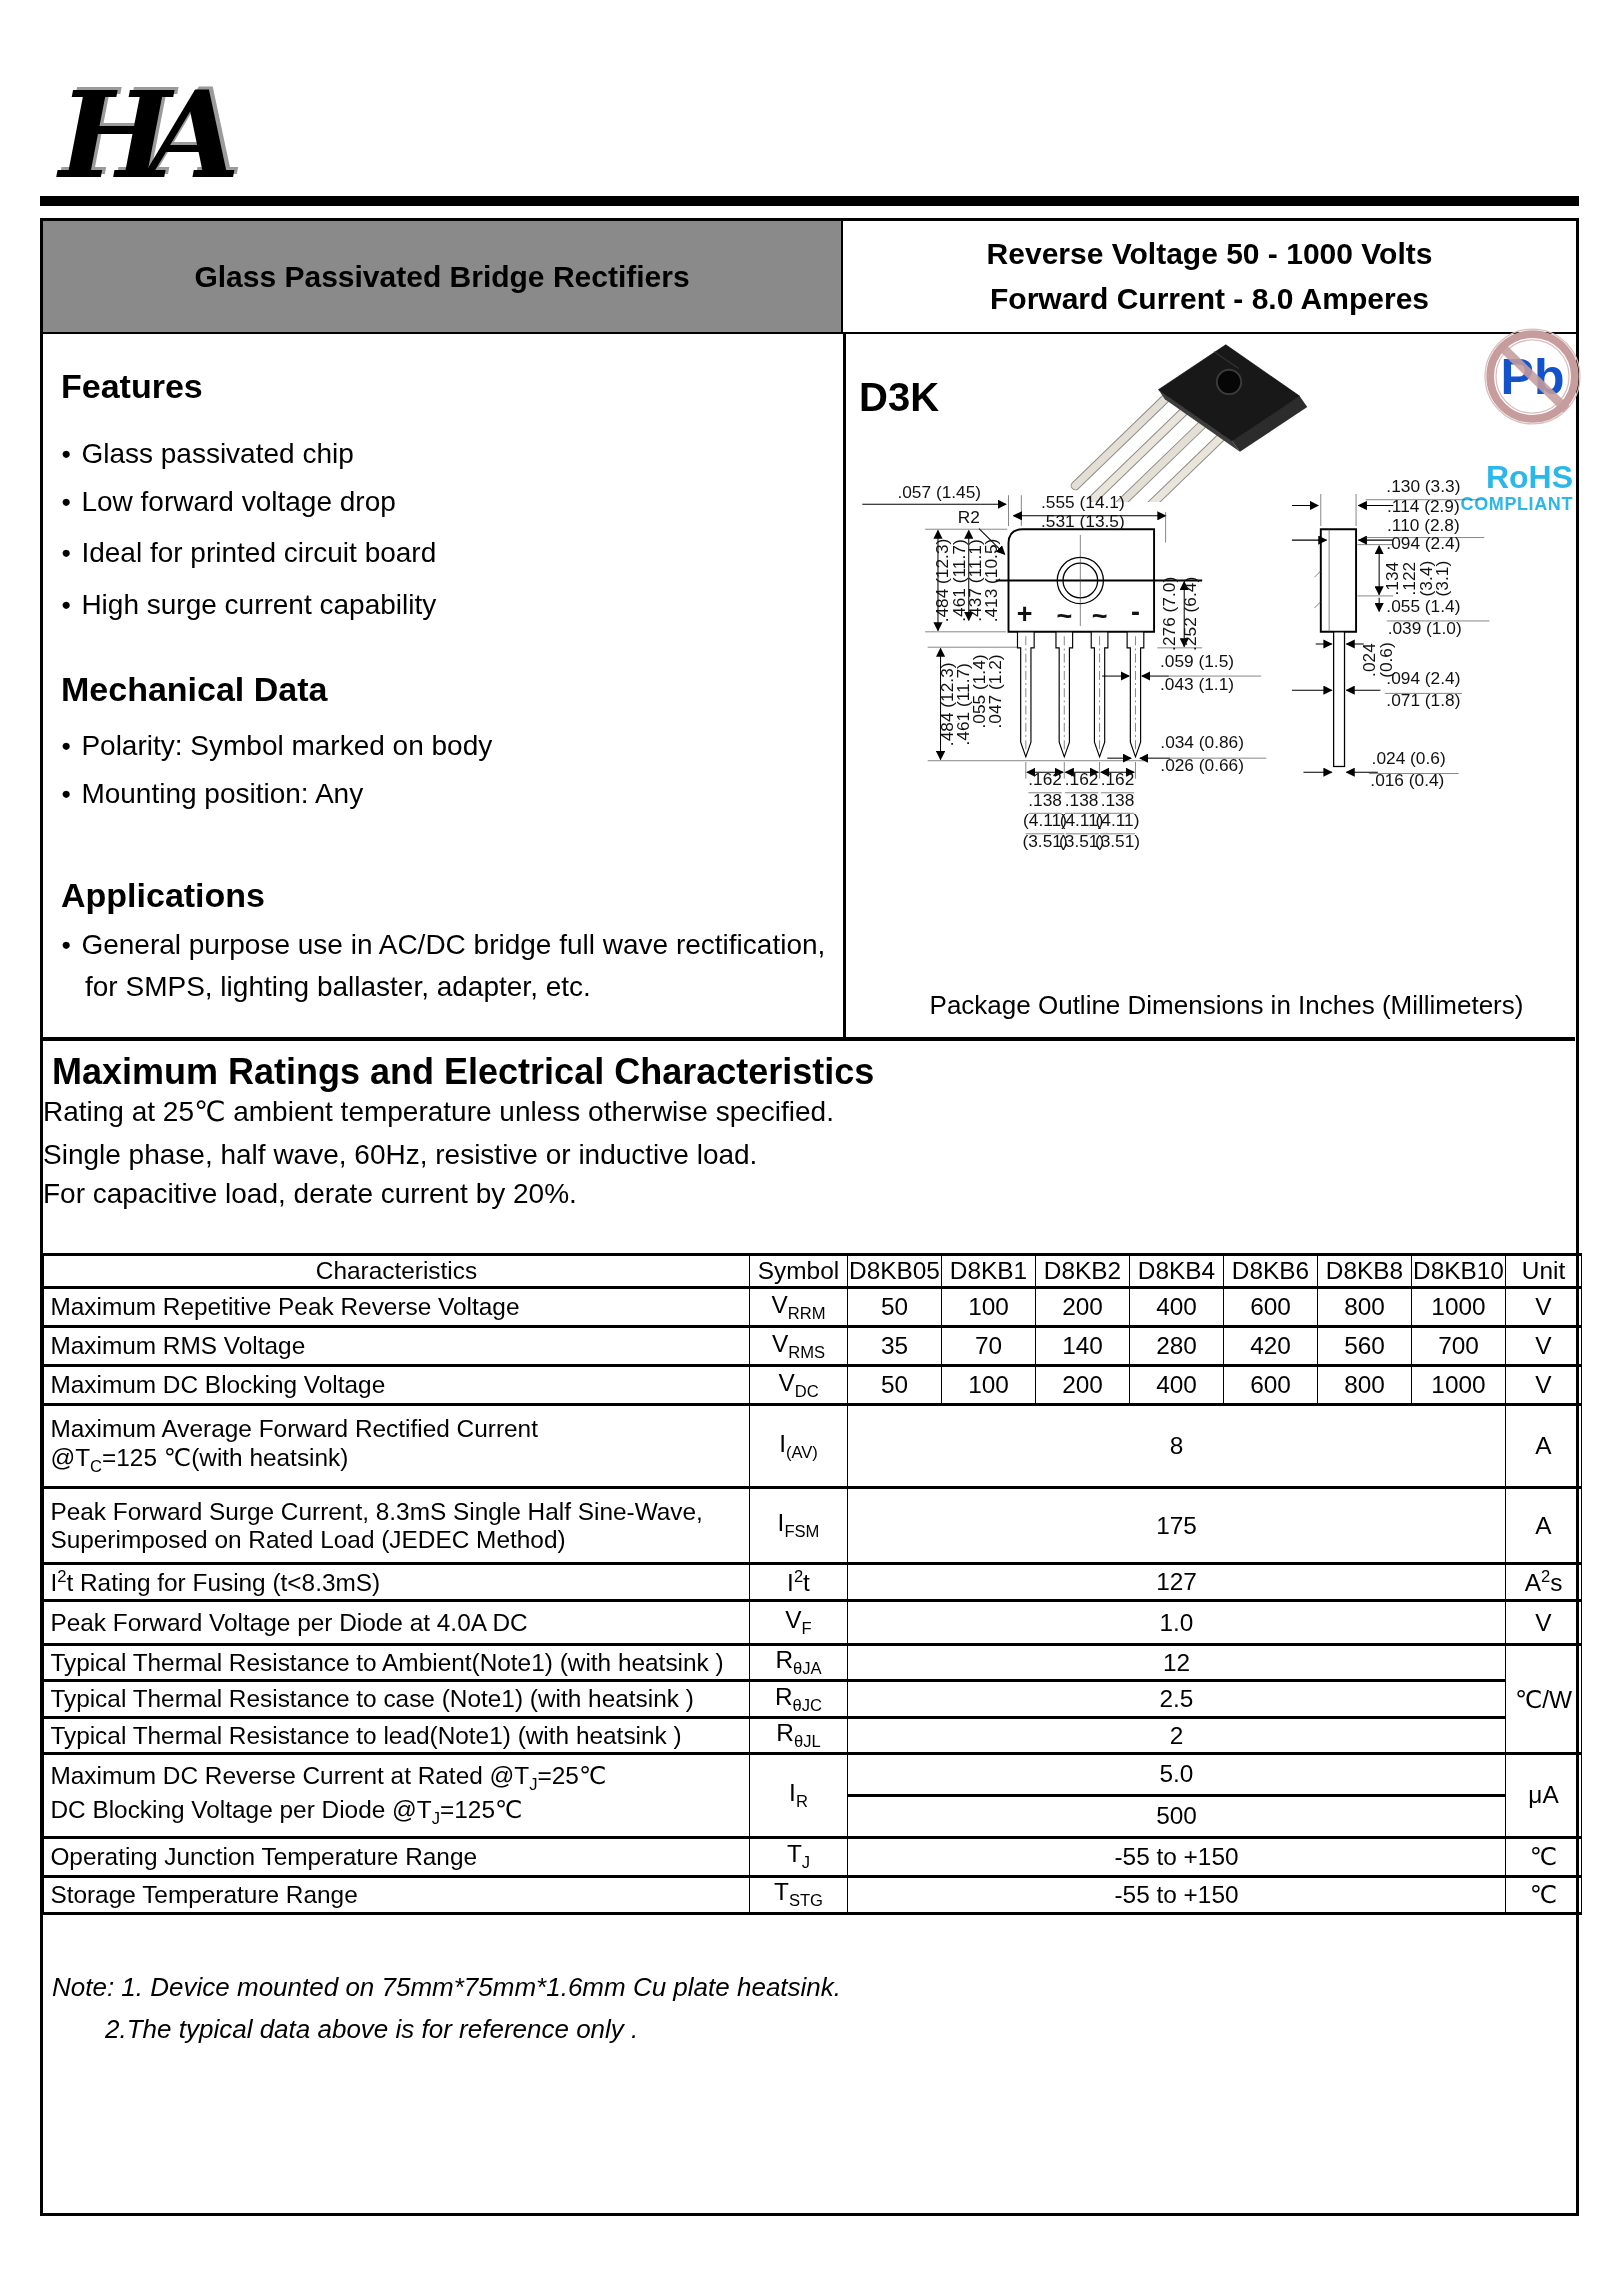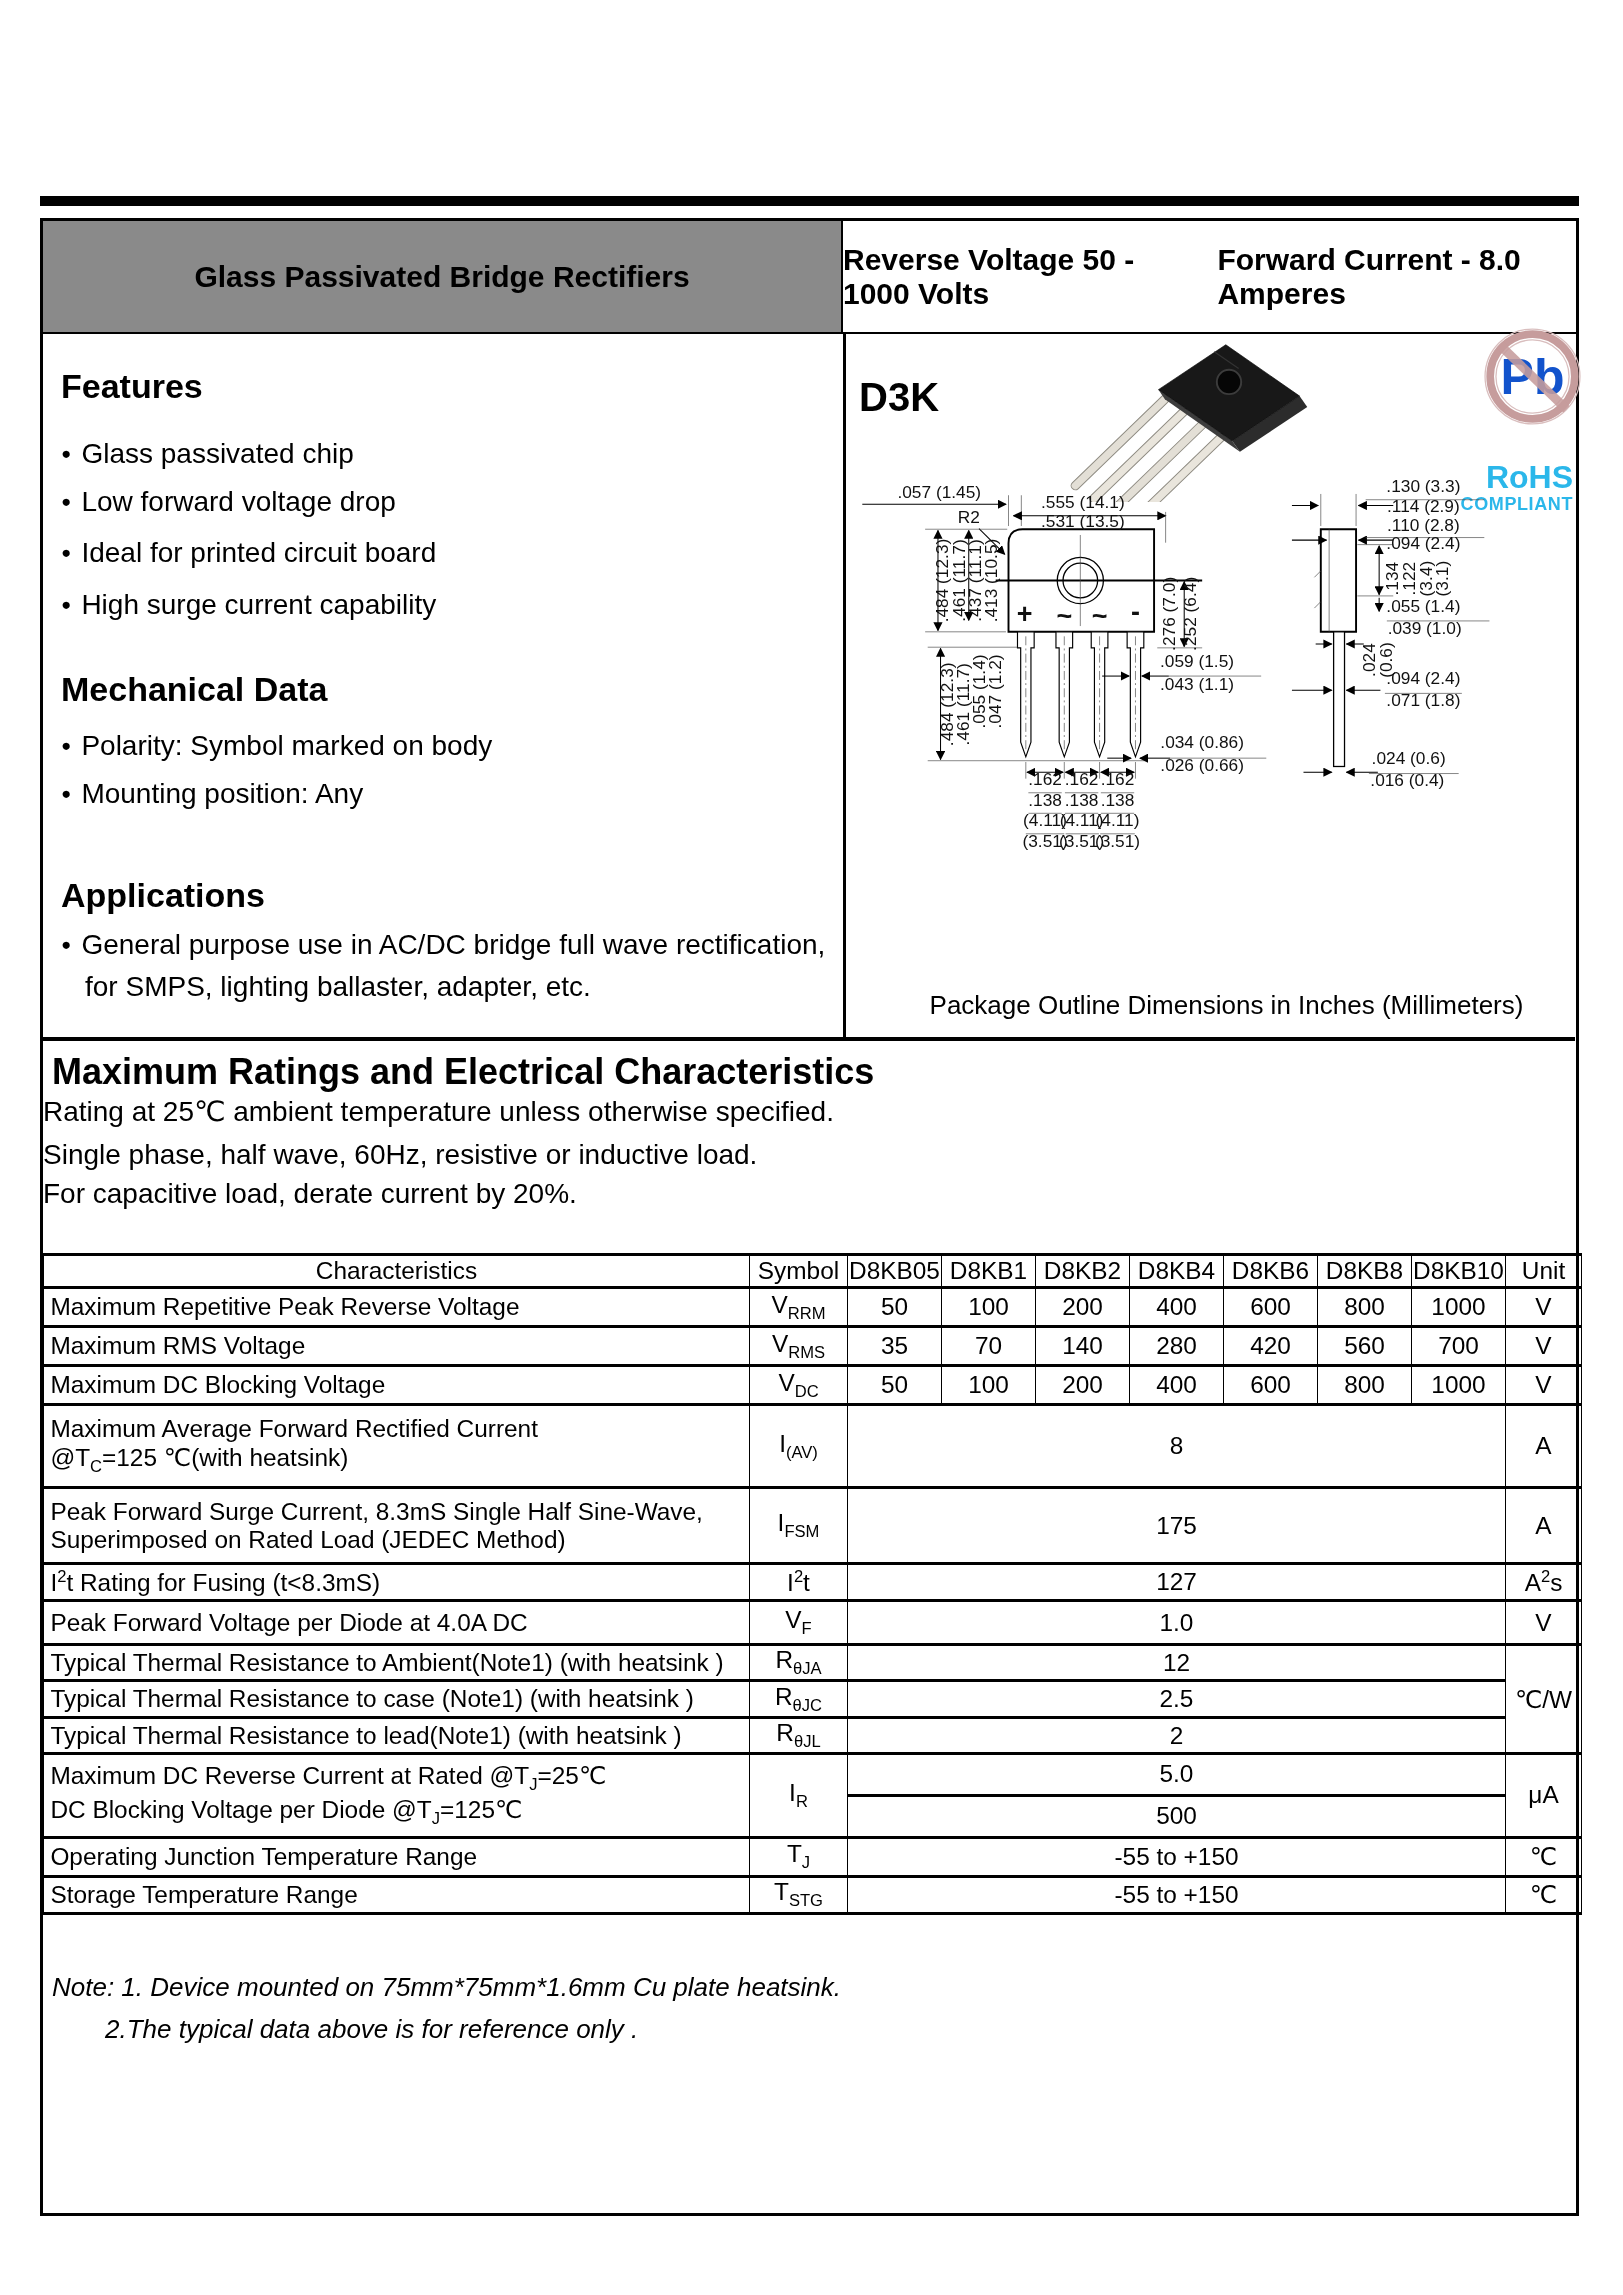--- a/index.html
+++ b/index.html
@@ -10,21 +10,21 @@
         font-style:italic;font-weight:bold;font-size:119px;line-height:119px;letter-spacing:-0.20em;
         color:#000;text-shadow:3.9px -3.2px 0 #9b9b9b;}
   #page-title{position:absolute;right:46px;top:113px;font-size:55px;font-weight:bold;letter-spacing:-0.6px;}
   #top-rule{position:absolute;left:40px;top:196px;width:1539px;height:9.6px;background:#000;}
   
   #sheet{position:absolute;left:40px;top:218px;width:1539px;height:1998px;border:3.2px solid #000;box-sizing:border-box;}
   .hdr-left{position:absolute;left:0;top:0;width:800px;height:113px;background:#8a8a8a;
             border-right:2.6px solid #000;border-bottom:2.6px solid #000;box-sizing:border-box;
             display:flex;align-items:center;justify-content:center;font-size:30px;font-weight:bold;}
   .hdr-right{position:absolute;left:800px;top:0;width:733px;height:113px;border-bottom:2.6px solid #000;
-             box-sizing:border-box;display:flex;flex-direction:row;align-items:center;justify-content:center;
+             box-sizing:border-box;display:flex;flex-direction:column;align-items:center;justify-content:center;
              gap:10.3px;font-size:30px;font-weight:bold;}
   #col-divider{position:absolute;left:800px;top:113px;width:2.6px;height:705px;background:#000;}
   #mid-rule{position:absolute;left:0;top:816px;width:1532px;height:3.9px;background:#000;}
   
   .sec-h{position:absolute;left:18px;font-size:34px;font-weight:bold;}
   .bullet-item{position:absolute;left:18px;font-size:28px;display:flex;align-items:center;gap:10.3px;white-space:nowrap;}
   .bullet-item .bdot{font-size:16.7px;line-height:16.7px;}
   .indent{left:42px;}
   
   #d3k{position:absolute;left:816px;top:154px;font-size:40px;font-weight:bold;}
@@ -56,20 +56,21 @@
   .out2{stroke:#000;stroke-width:2;fill:none;}
   .leadfill{fill:#fff;stroke:#000;stroke-width:1.8;}
   text.dim{font-family:"Liberation Sans","DejaVu Sans",sans-serif;font-size:27px;fill:#111;text-anchor:middle;}
   text.sym{font-size:42px;font-weight:bold;}
 </style>
 </head>
 <body>
 
 <div id="page">
 
+  <div id="logo">HA</div>
   <div id="top-rule"></div>
 
   <div id="sheet">
 
     <div class="hdr-left">
       <span>Glass Passivated Bridge Rectifiers</span>
     </div>
     <div class="hdr-right">
       <span>Reverse Voltage  50 - 1000 Volts</span>
       <span>Forward Current -  8.0 Amperes</span>

